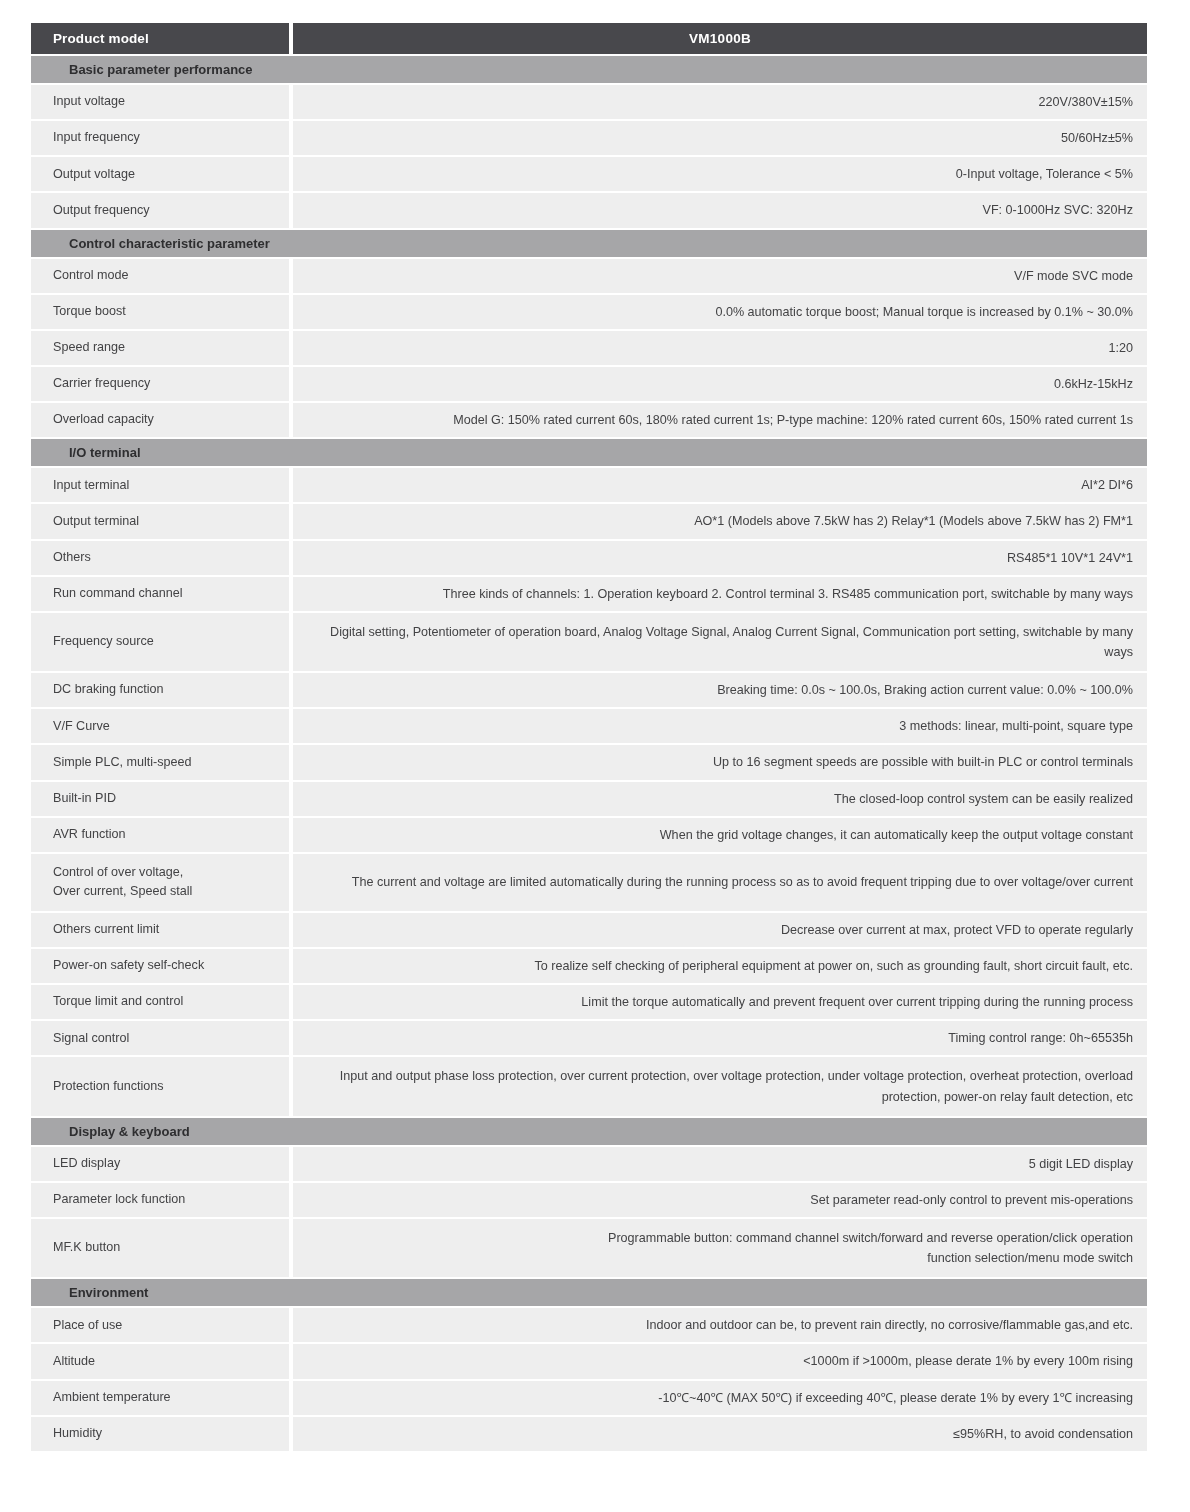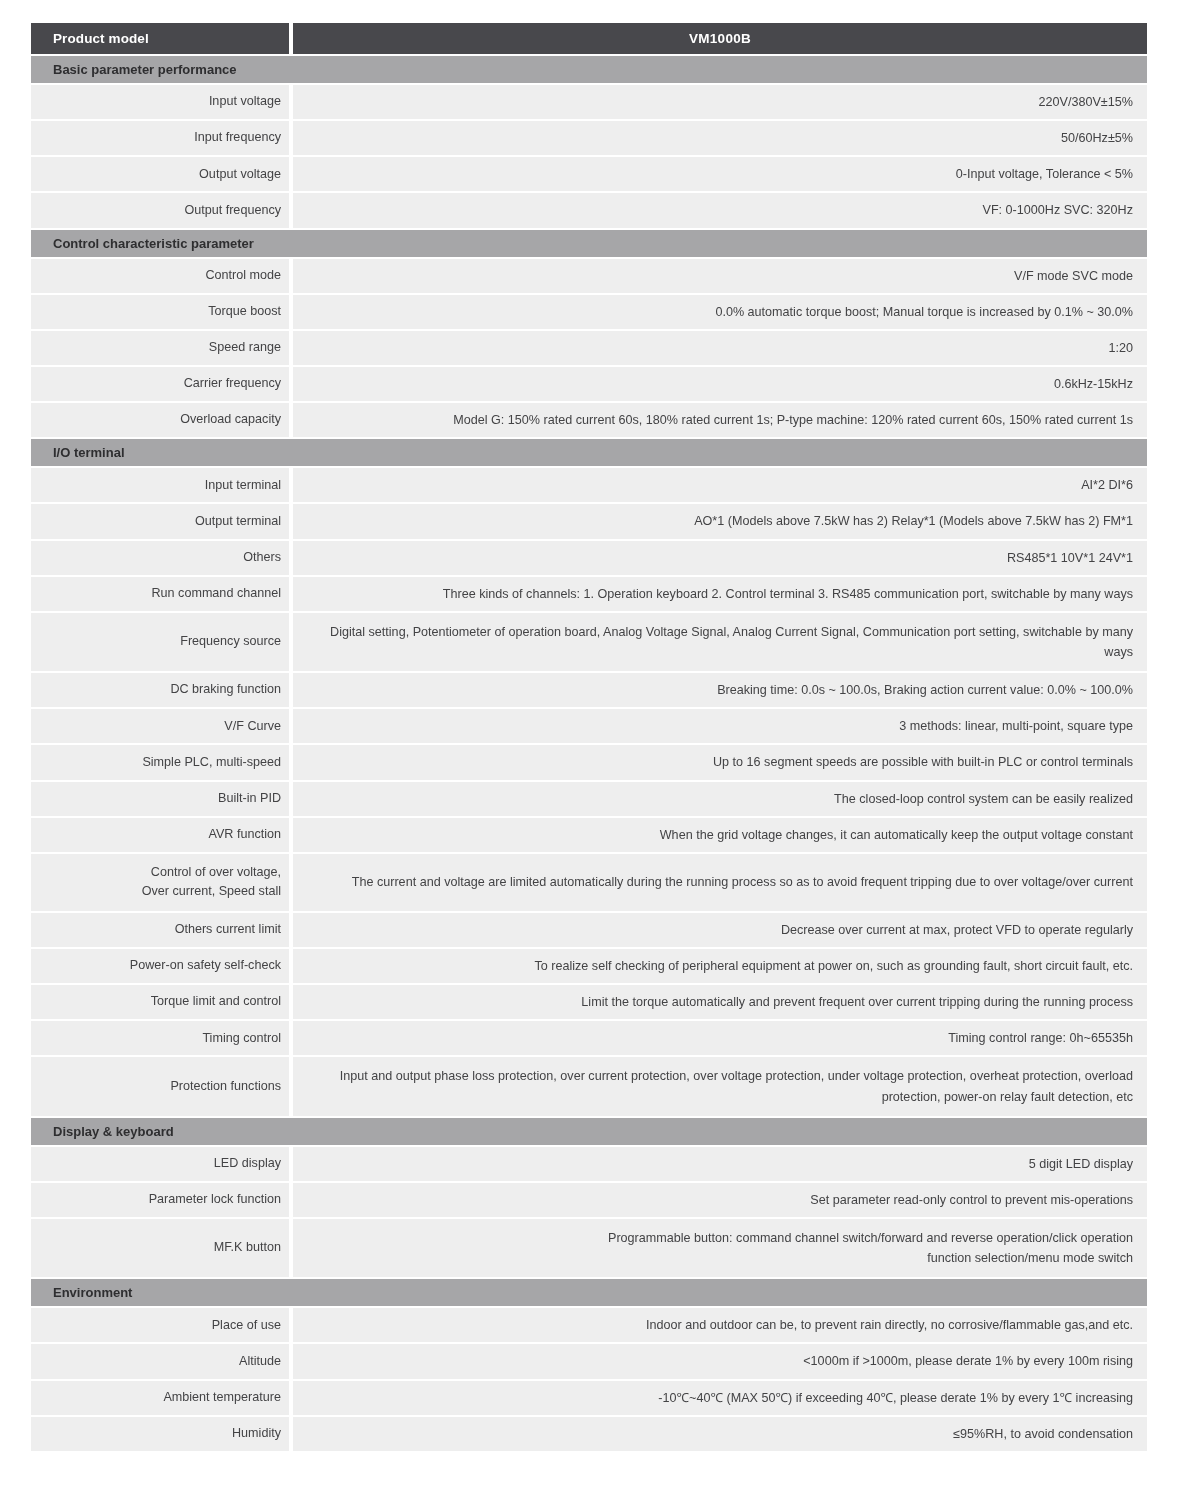--- a/index.html
+++ b/index.html
@@ -47,34 +47,34 @@
   tr.header-row td.gap-cell { background: #ffffff; }
 
   
   tr.section-row td {
     background: #a6a6a8;
     color: #2e2e30;
     font-size: 13px;
     font-weight: bold;
     height: 27px;
     vertical-align: middle;
-    padding-left: 22px;
+    padding-left: 38px;
     text-align: left;
   }
 
   
   tr.data-row td {
     background: #eeeeee;
     color: #434345;
     font-size: 12.6px;
     vertical-align: middle;
   }
   tr.data-row td.label-cell {
     padding: 6px 8px 6px 22px;
-    text-align: right;
+    text-align: left;
     line-height: 1.55;
   }
   tr.data-row td.gap-cell {
     background: #ffffff;
     padding: 0;
   }
   tr.data-row td.value-cell {
     padding: 7px 14px;
     text-align: right;
     line-height: 1.6;
@@ -218,21 +218,21 @@
           <td class="label-cell">Power-on safety self-check</td>
           <td class="gap-cell"></td>
           <td class="value-cell">To realize self checking of peripheral equipment at power on, such as grounding fault, short circuit fault, etc.</td>
         </tr>
         <tr class="data-row">
           <td class="label-cell">Torque limit and control</td>
           <td class="gap-cell"></td>
           <td class="value-cell">Limit the torque automatically and prevent frequent over current tripping during the running process</td>
         </tr>
         <tr class="data-row">
-          <td class="label-cell">Timing control</td>
+          <td class="label-cell">Signal control</td>
           <td class="gap-cell"></td>
           <td class="value-cell">Timing control range: 0h~65535h</td>
         </tr>
         <tr class="data-row tall">
           <td class="label-cell">Protection functions</td>
           <td class="gap-cell"></td>
           <td class="value-cell">Input and output phase loss protection, over current protection, over voltage protection, under voltage protection, overheat protection, overload protection, power-on relay fault detection, etc</td>
         </tr>
         <tr class="section-row">
           <td colspan="3">Display &amp; keyboard</td>

